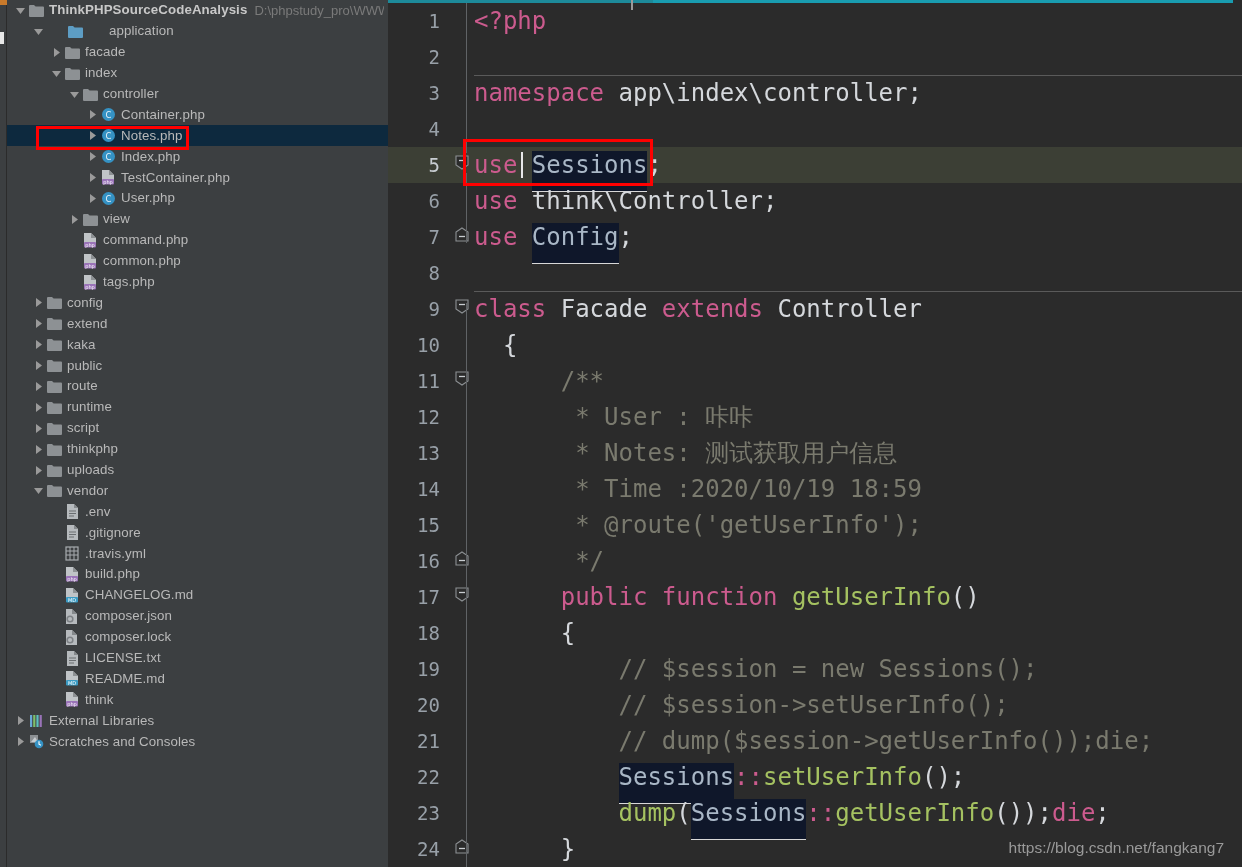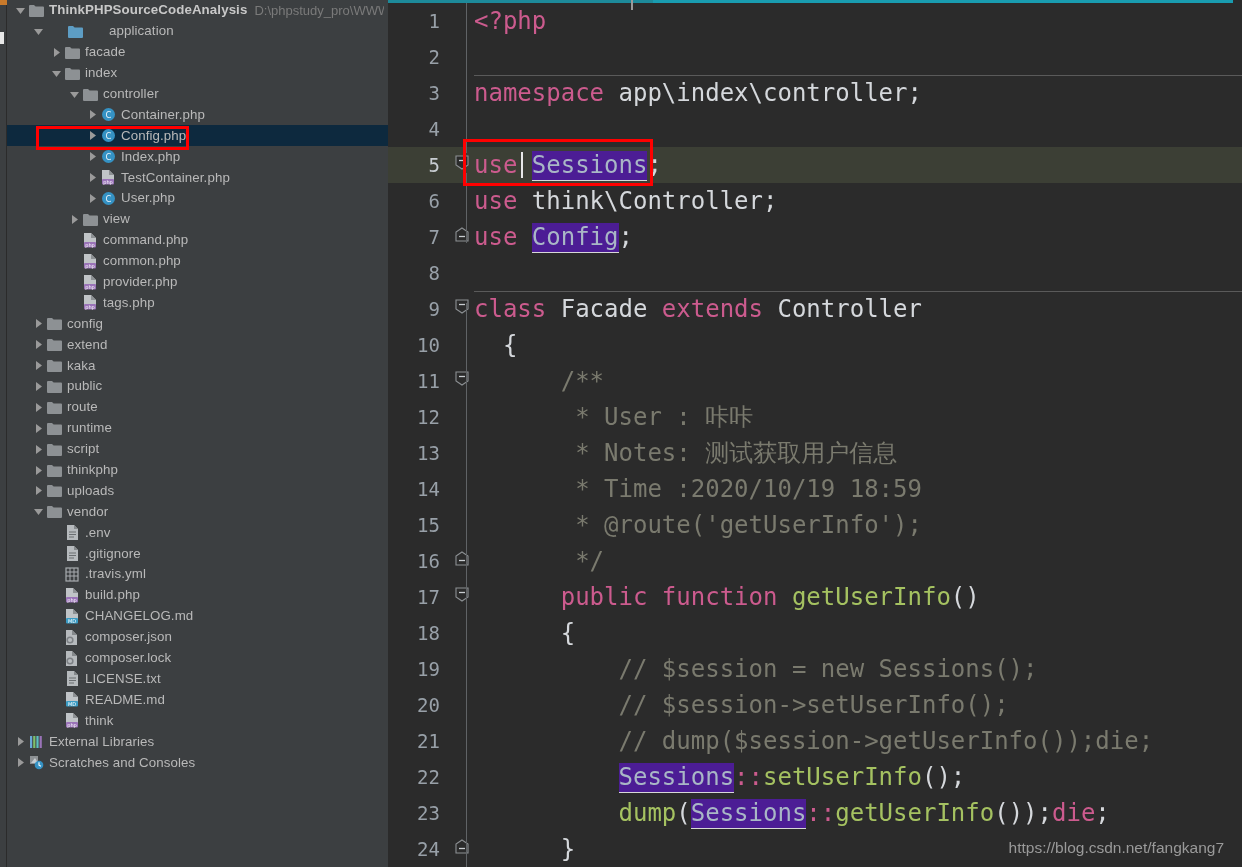--- a/index.html
+++ b/index.html
@@ -134,23 +134,23 @@
     line-height: 36px;
     color: #a9b7c6;
     letter-spacing: 0px;
     position: relative;
   }
   .kw      { color: #cc5b8e; }
   .plain   { color: #d5d8dc; }
   .cmt     { color: #7a7a6e; }
   .fn      { color: #a5c261; }
   .hl {
-    background: #4c1d95;
+    background: #0f172a;
     border-bottom: 1px solid #d8d8d8;
-    padding-bottom: 1px;
+    padding-bottom: 12px;
   }
 
   
   .guide {
     position: absolute;
     left: 78px;
     width: 1px;
     background: #606366;
   }
   .sep-line {
@@ -286,21 +286,21 @@
           <svg width="9" height="9" viewBox="0 0 9 9">
             <polygon points="2,0 8,4.5 2,9" fill="#9a9a9a"></polygon>
           </svg>
         </span>
         <span class="tw-icon">
           <svg width="15" height="15" viewBox="0 0 15 15">
             <circle cx="7.5" cy="7.5" r="6.5" fill="#3592c4"></circle>
             <text x="7.5" y="11" font-size="8.5" fill="#e8f2fa" text-anchor="middle" font-family="DejaVu Sans,sans-serif">C</text>
           </svg>
         </span>
-        <span class="label">Config.php</span>
+        <span class="label">Notes.php</span>
       </div>
       <div class="tree-row" style="padding-left: 78px;">
         <span class="arrow">
           <svg width="9" height="9" viewBox="0 0 9 9">
             <polygon points="2,0 8,4.5 2,9" fill="#9a9a9a"></polygon>
           </svg>
         </span>
         <span class="tw-icon">
           <svg width="15" height="15" viewBox="0 0 15 15">
             <circle cx="7.5" cy="7.5" r="6.5" fill="#3592c4"></circle>
@@ -368,32 +368,20 @@
         <span class="arrow"></span>
         <span class="tw-icon">
           <svg width="14" height="15" viewBox="0 0 14 15">
             <path d="M1 0h7l5 5v5H1z" fill="#c0c4c7"></path>
             <path d="M8 0l5 5H8z" fill="#8d9194"></path>
             <rect x="1" y="9" width="12" height="5.5" rx="1" fill="#9a73b8"></rect>
             <text x="7" y="13.6" font-size="5" fill="#fff" text-anchor="middle" font-family="DejaVu Sans,sans-serif">php</text>
           </svg>
         </span>
         <span class="label">common.php</span>
-      </div>
-      <div class="tree-row" style="padding-left: 60px;">
-        <span class="arrow"></span>
-        <span class="tw-icon">
-          <svg width="14" height="15" viewBox="0 0 14 15">
-            <path d="M1 0h7l5 5v5H1z" fill="#c0c4c7"></path>
-            <path d="M8 0l5 5H8z" fill="#8d9194"></path>
-            <rect x="1" y="9" width="12" height="5.5" rx="1" fill="#9a73b8"></rect>
-            <text x="7" y="13.6" font-size="5" fill="#fff" text-anchor="middle" font-family="DejaVu Sans,sans-serif">php</text>
-          </svg>
-        </span>
-        <span class="label">provider.php</span>
       </div>
       <div class="tree-row" style="padding-left: 60px;">
         <span class="arrow"></span>
         <span class="tw-icon">
           <svg width="14" height="15" viewBox="0 0 14 15">
             <path d="M1 0h7l5 5v5H1z" fill="#c0c4c7"></path>
             <path d="M8 0l5 5H8z" fill="#8d9194"></path>
             <rect x="1" y="9" width="12" height="5.5" rx="1" fill="#9a73b8"></rect>
             <text x="7" y="13.6" font-size="5" fill="#fff" text-anchor="middle" font-family="DejaVu Sans,sans-serif">php</text>
           </svg>

